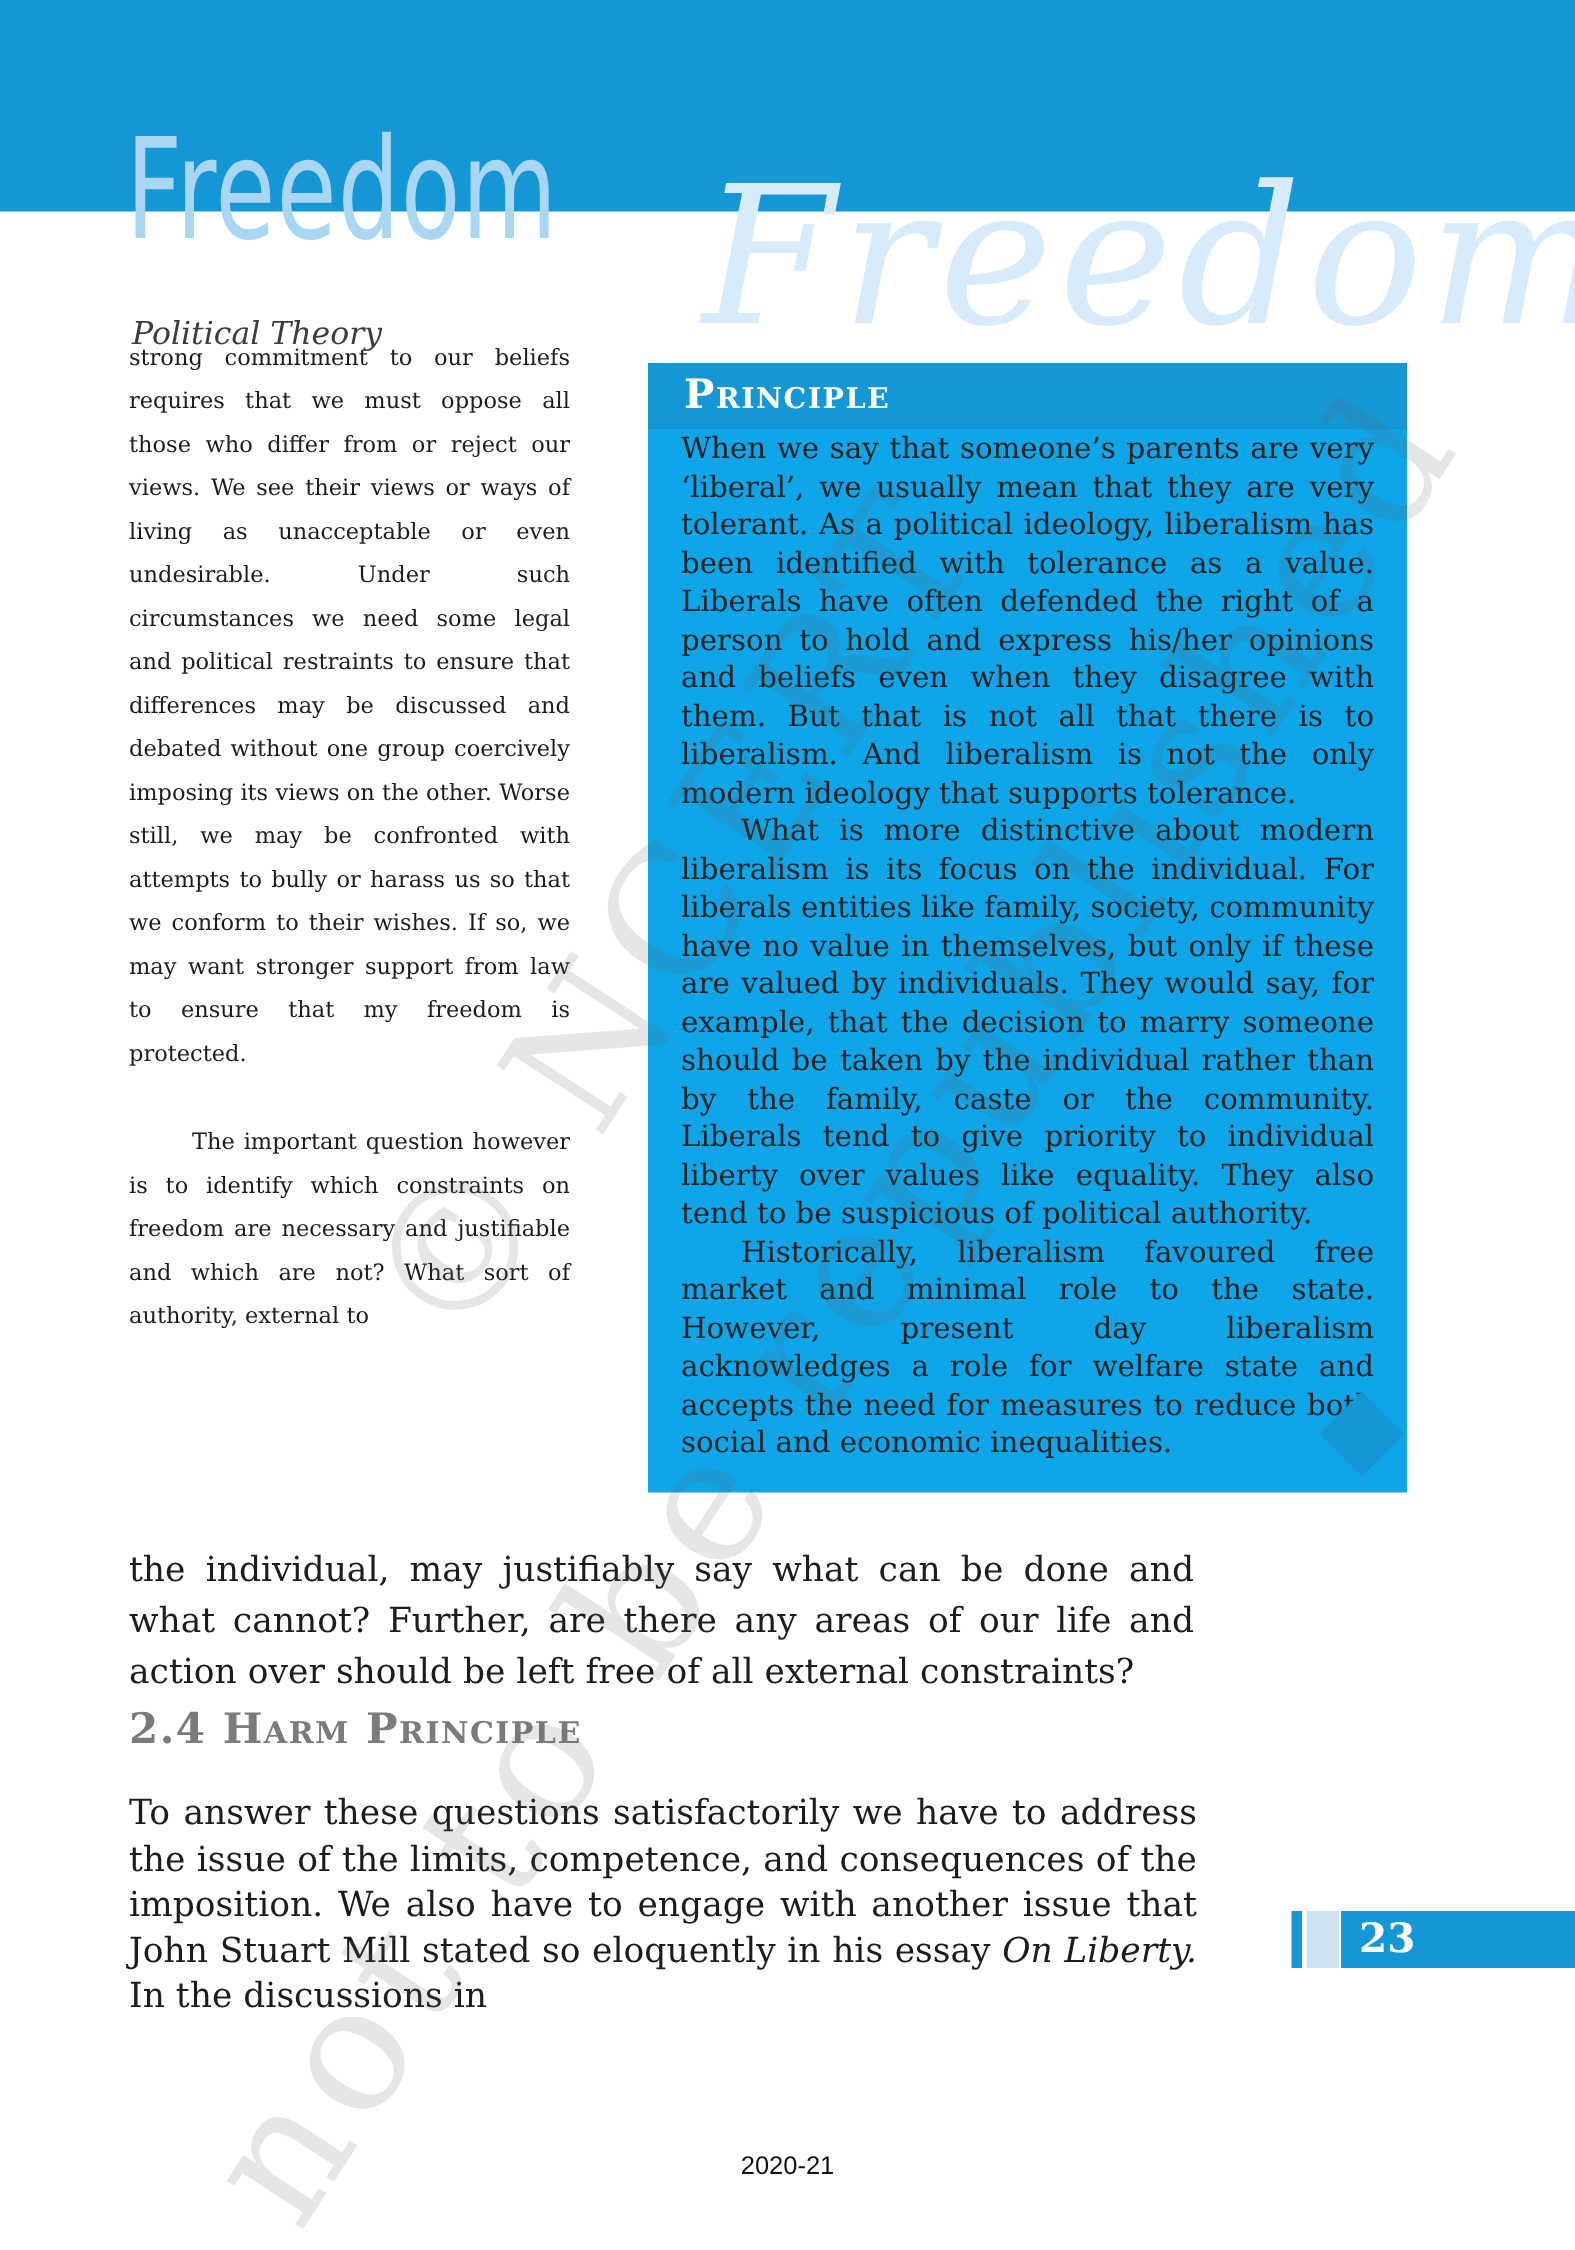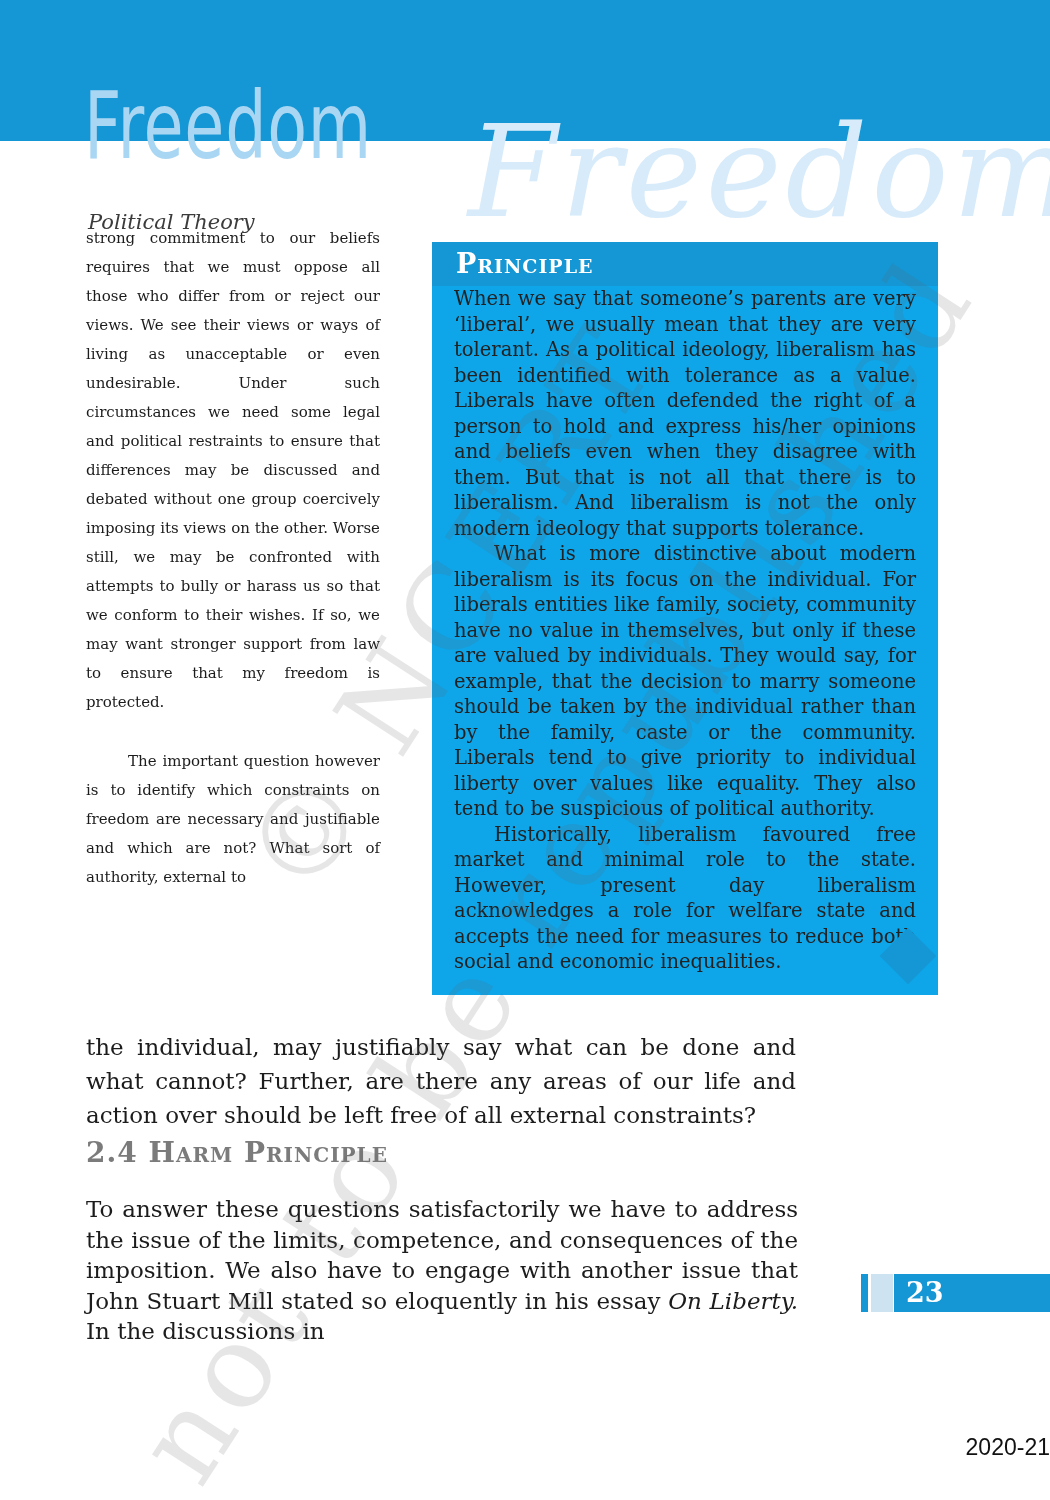--- a/index.html
+++ b/index.html
@@ -56,22 +56,22 @@
   .bottom-para i{font-style:italic;}
 
   
   .pagenum-strip{position:absolute;left:0;top:1274px;width:1050px;height:38px;padding-left:24px;}
   .bar-dark{position:absolute;left:861px;top:0;width:7px;height:38px;background:#1497d4;}
   .bar-light{position:absolute;left:871px;top:0;width:22px;height:38px;background:#cde3f2;}
   .pagenum-box{position:absolute;left:894px;top:0;width:156px;height:38px;background:#1497d4;}
   .pagenum-box span{display:inline-block;padding-left:12px;color:#ffffff;font-weight:bold;
                     font-size:27px;line-height:38px;}
 
-  .footer{position:absolute;left:0;top:1434px;width:1050px;text-align:right;
-          font-family:"Liberation Sans",sans-serif;font-size:23px;color:#111111;}
+  .footer{position:absolute;left:0;top:1434px;width:1050px;text-align:center;
+          font-family:"Liberation Sans",sans-serif;font-size:17px;color:#111111;}
 
   
   .diag-wm{position:absolute;left:0;top:0;width:1050px;height:1500px;pointer-events:none;z-index:6;}
   .diag-wm div{position:absolute;white-space:nowrap;font-family:"DejaVu Serif",serif;
                color:rgba(100,100,100,0.16);letter-spacing:8px;font-size:116px;}
   .wm-line1{left:450px;top:610px;transform:translate(-50%,-50%) rotate(-57deg);}
   .wm-line2{left:555px;top:870px;transform:translate(-50%,-50%) rotate(-57deg);}
 
   
   .top-band{z-index:1;} .script-wm{z-index:2;} .chapter-title{z-index:3;}

